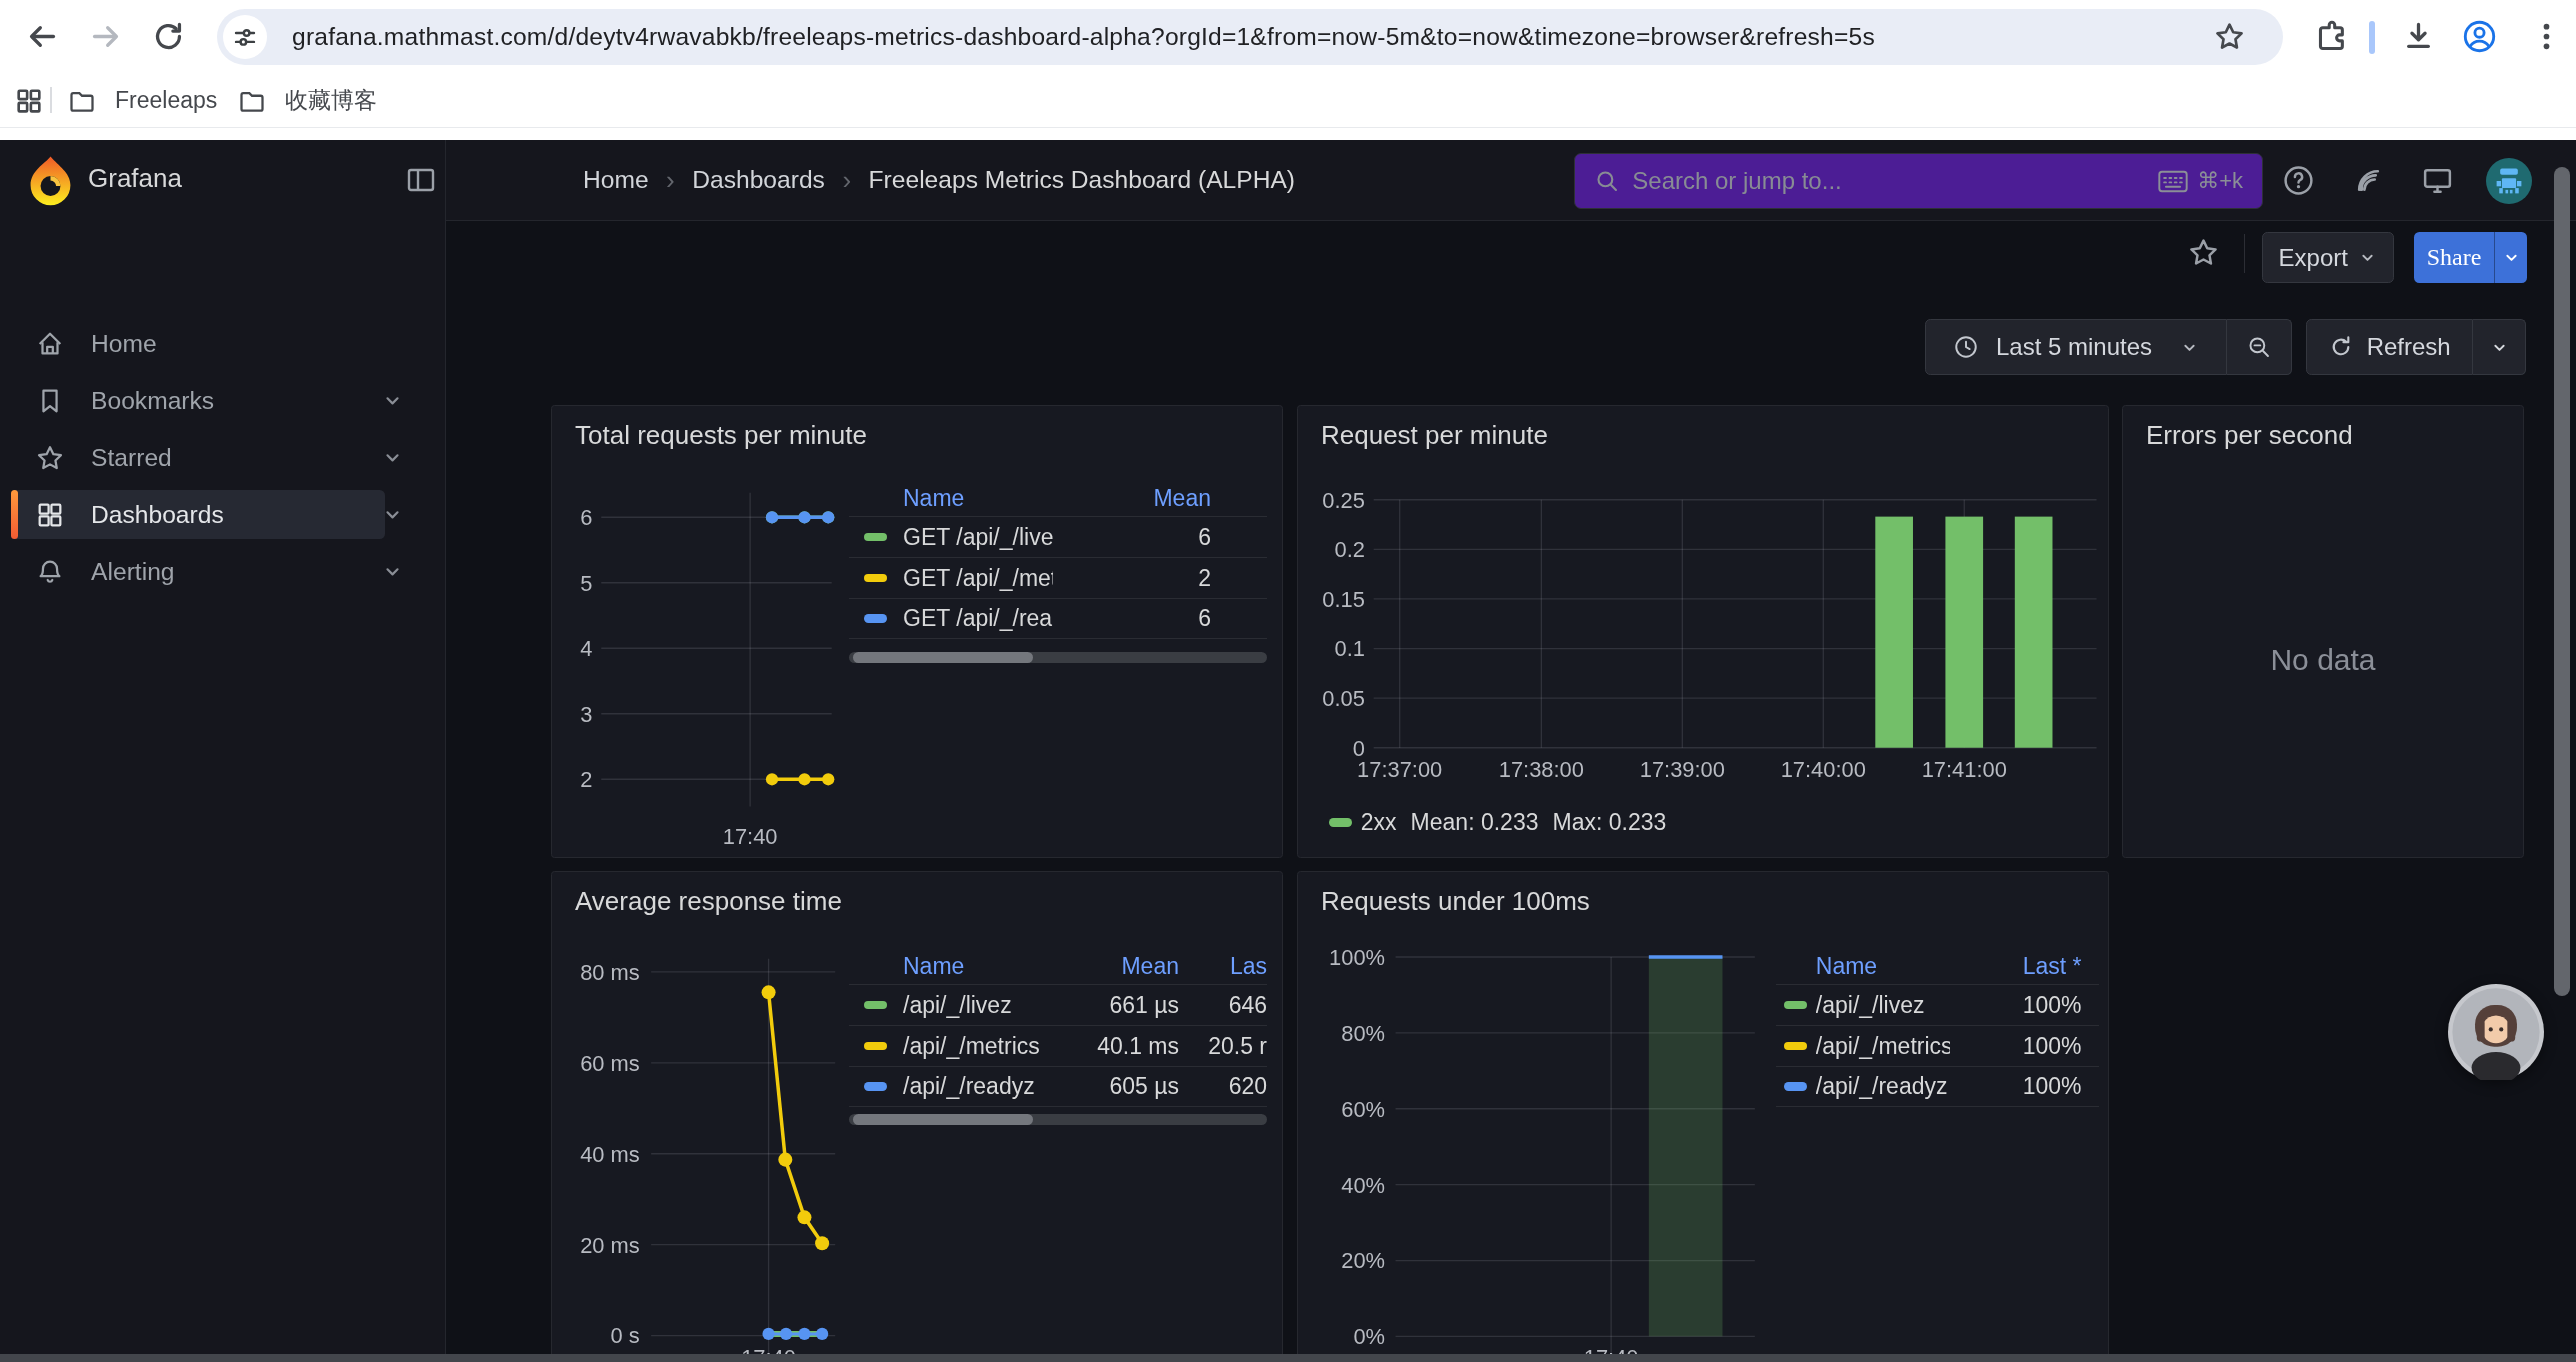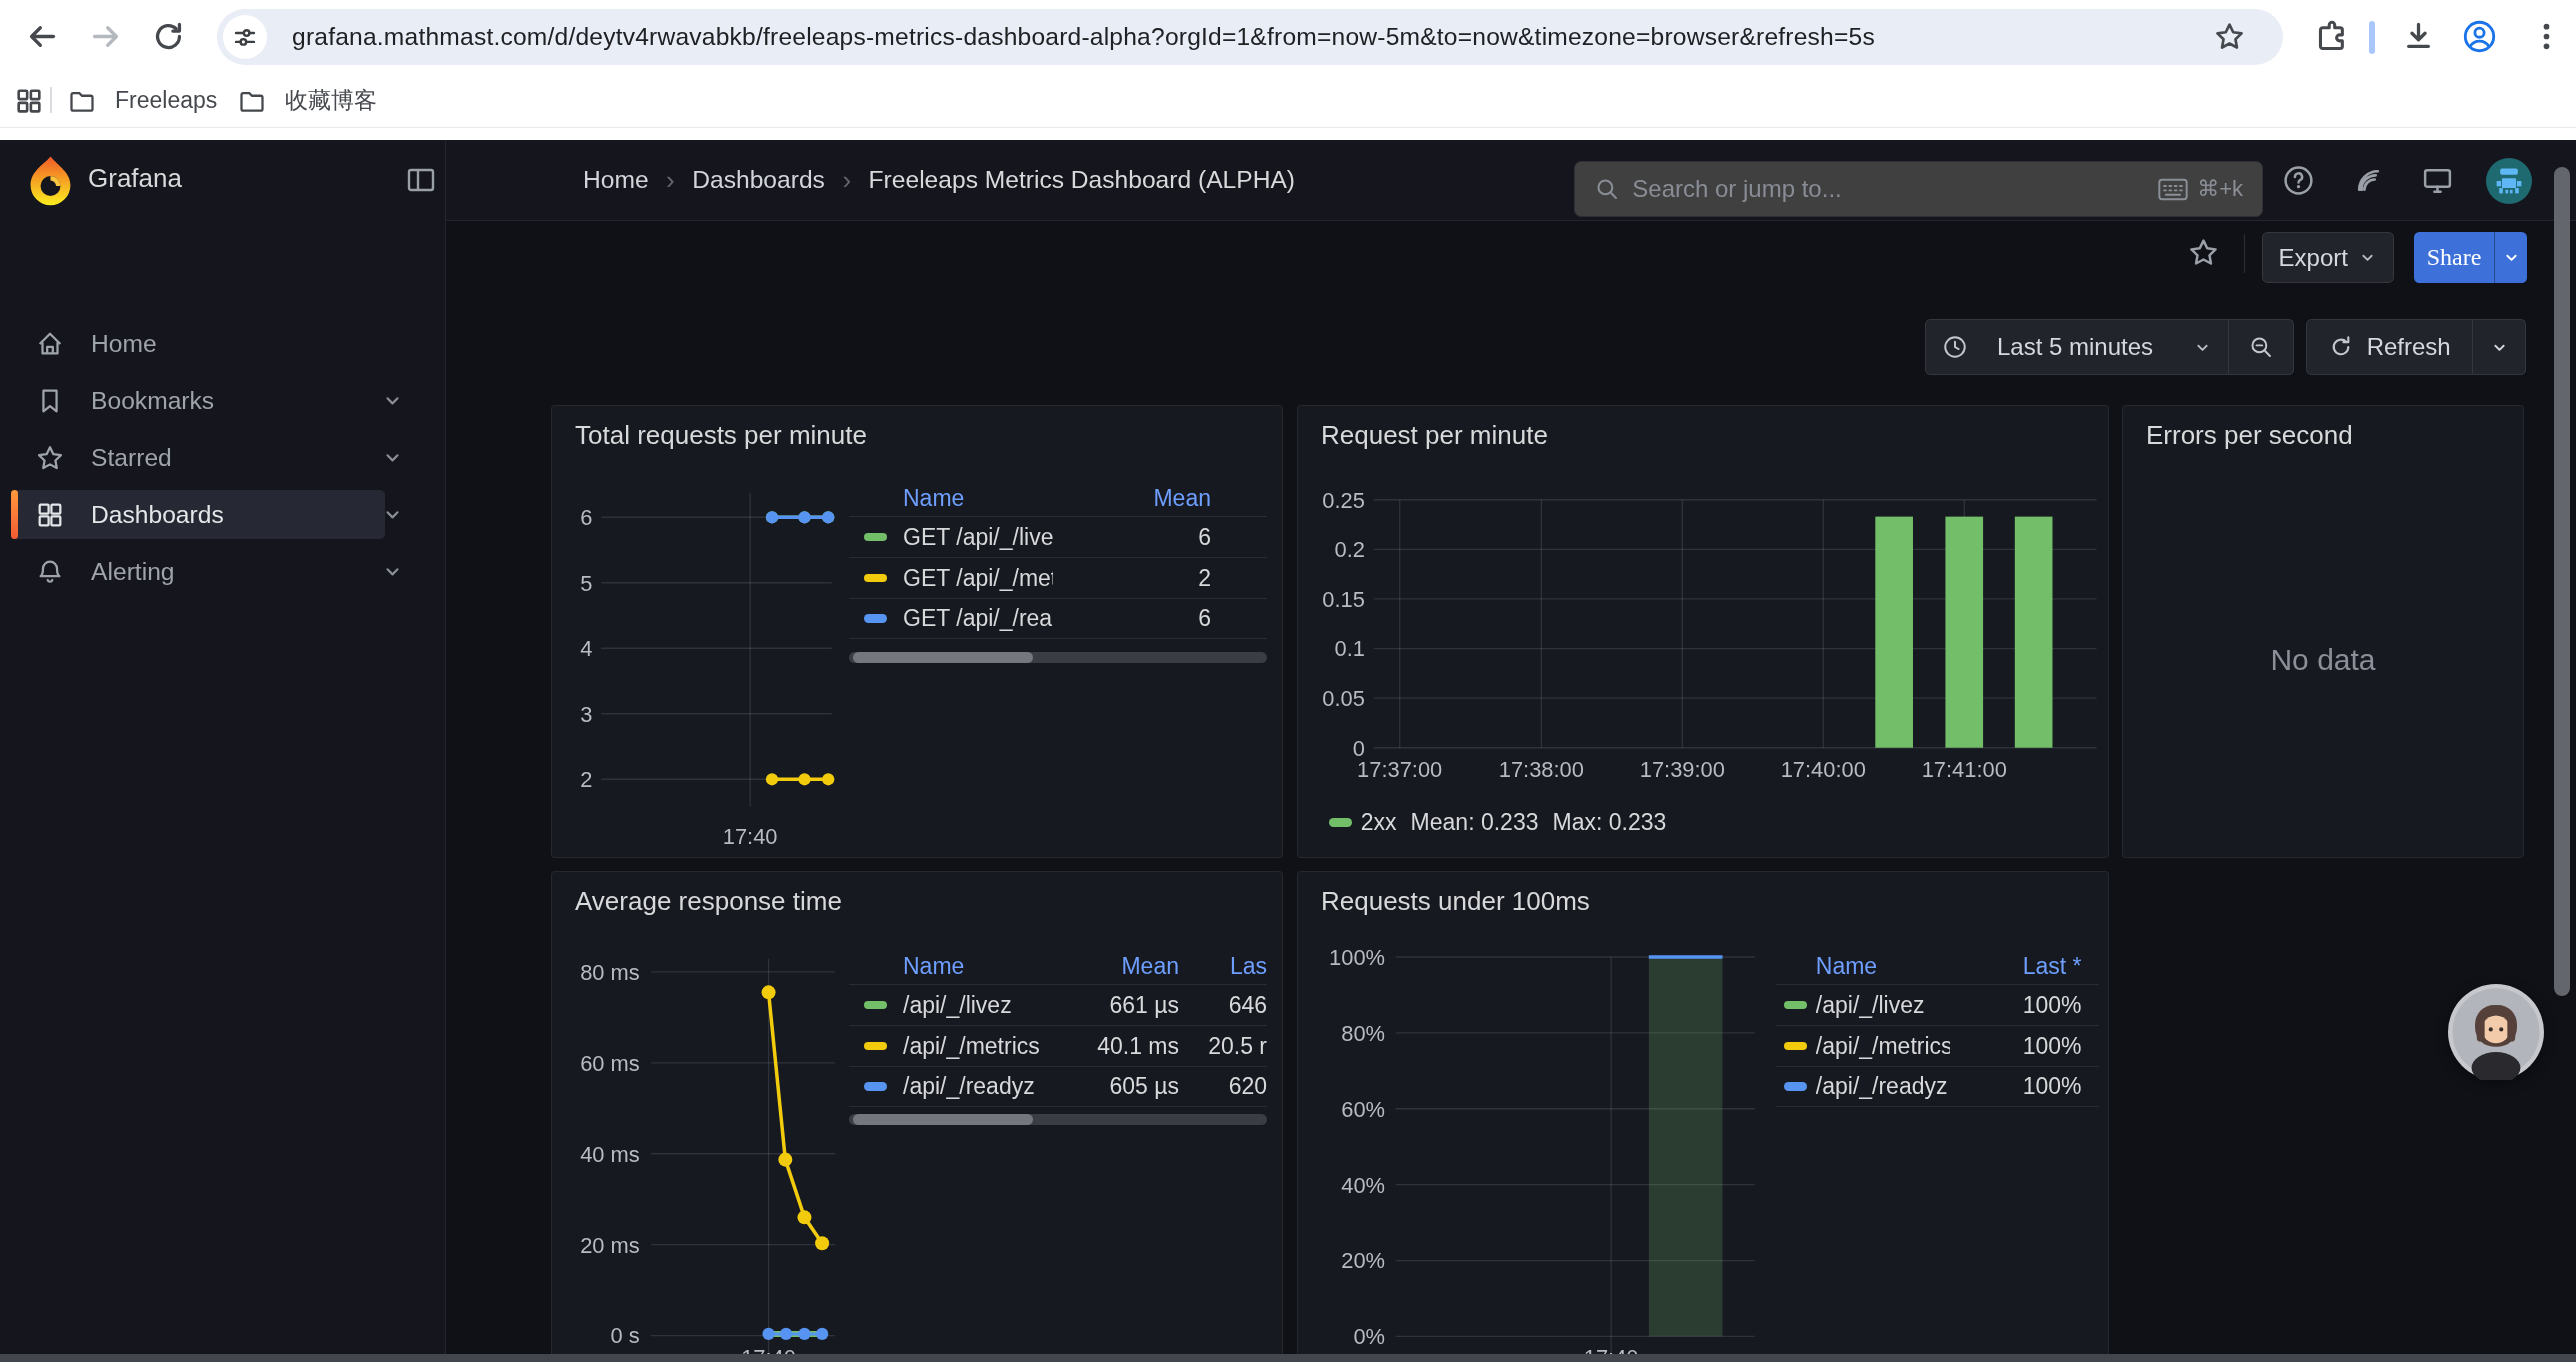--- a/index.html
+++ b/index.html
@@ -27,22 +27,22 @@
 
   
   .gf{position:absolute;left:0;top:140px;width:2576px;height:1236px;background:#0f1117;color:#d8d9da;}
   .gf-top{position:absolute;left:0;top:0;width:100%;height:80px;background:#15161d;border-bottom:0.9px solid #24262d;}
   .gf-top-left{position:absolute;left:0;top:0;width:445px;height:80px;border-right:0.9px solid #24262d;}
   .gf-brand{position:absolute;left:88px;top:23px;font-size:26px;font-weight:500;color:#d8d9da;}
   .gf-collapse{position:absolute;left:405px;top:24px;width:32px;height:32px;color:#9ba0a8;}
   .crumbs{position:absolute;left:583px;top:0;height:80px;display:flex;align-items:center;gap:17.5px;font-size:24.6px;}
   .crumb{color:#d2d5da;cursor:pointer;}
   .crumb-sep{color:#63666d;font-size:26px;}
-  .gf-search{position:absolute;left:1574px;top:13px;width:687px;height:54px;background:#404040;border:0.9px solid #2e3037;
-             border-radius:7px;display:flex;align-items:center;color:#888c94;margin-top:8px;}
+  .gf-search{position:absolute;left:1574px;top:13px;width:687px;height:54px;background:#4c1d95;border:0.9px solid #2e3037;
+             border-radius:7px;display:flex;align-items:center;color:#888c94;}
   .gf-search .ph{font-size:24px;margin-left:12.3px;flex:1;}
   .gf-search .kbd{display:flex;align-items:center;gap:8.8px;margin-right:19px;font-size:22px;color:#8b8f97;}
   .gf-top-icon{position:absolute;top:24px;width:33px;height:33px;color:#9ba0a8;}
 
   .gf-side{position:absolute;left:0;top:80px;width:445px;bottom:0;background:#15161d;border-right:0.9px solid #24262d;}
   .side-item{position:absolute;left:10.5px;width:402px;height:49px;display:flex;align-items:center;border-radius:5.3px;color:#9fa4ab;}
   .side-item .s-icon{margin-left:24.6px;width:30px;height:30px;}
   .side-item .s-label{margin-left:26px;font-size:24.6px;}
   .side-chevron{position:absolute;right:8.8px;width:23px;height:23px;color:#8a8e96;}
   .side-active-bg{position:absolute;left:10.5px;width:374px;height:49px;background:#262933;border-radius:5.3px;}
@@ -55,21 +55,21 @@
   .btn{display:flex;align-items:center;justify-content:center;background:#22242c;border:0.9px solid #34373f;
        color:#d5d8de;font-size:24px;border-radius:5.3px;box-sizing:border-box;}
   .btn .chev{width:19px;height:19px;margin-left:10.5px;color:#b7bac1;}
   .export-btn{position:absolute;left:2262px;top:92px;width:132px;height:51px;}
   .share{position:absolute;left:2414px;top:92px;height:51px;display:flex;}
   .share .main{width:80px;height:51px;background:#3d71d9;color:#fff;font-weight:500;font-size:24px;
                display:flex;align-items:center;justify-content:center;border-radius:5.3px 0 0 5.3px;font-family:Liberation Serif, serif;}
   .share .seg{width:32px;height:51px;background:#3d71d9;border-left:0.9px solid rgba(0,0,0,0.35);
               display:flex;align-items:center;justify-content:center;border-radius:0 5.3px 5.3px 0;color:#fff;}
   .timepick{position:absolute;left:1925px;top:179px;height:56px;display:flex;}
-  .timepick .main{height:56px;border-radius:5.3px 0 0 5.3px;padding:0 16px;display:flex;align-items:center;gap:29px;}
+  .timepick .main{height:56px;border-radius:5.3px 0 0 5.3px;padding:0 27px;display:flex;align-items:center;gap:17px;}
   .timepick .zoomout{width:65px;height:56px;border-left:none;border-radius:0 5.3px 5.3px 0;}
   .refresh{position:absolute;left:2306px;top:179px;height:56px;display:flex;}
   .refresh .main{width:167px;height:56px;border-radius:5.3px 0 0 5.3px;gap:12.3px;}
   .refresh .seg{width:53px;height:56px;border-left:none;border-radius:0 5.3px 5.3px 0;}
   .ticon{width:26px;height:26px;color:#c3c7ce;}
 
   
   .panel{position:absolute;background:#171921;border:0.9px solid #26282f;border-radius:3.5px;box-sizing:border-box;}
   .ptitle{position:absolute;left:23px;top:14px;font-size:26px;font-weight:500;color:#d8d9da;}
   .chart{position:absolute;left:0;top:0;}

